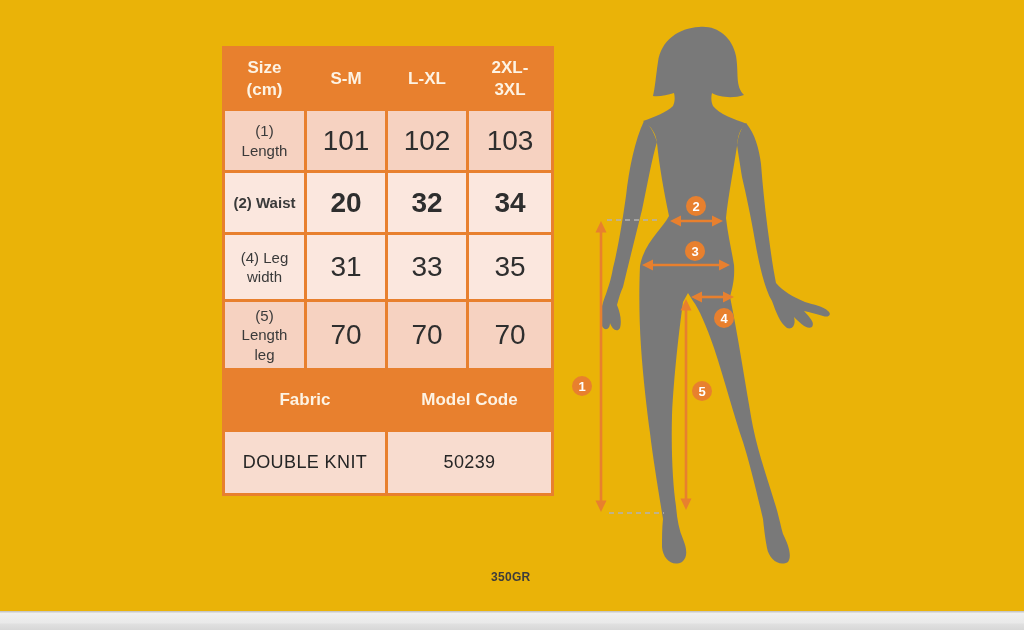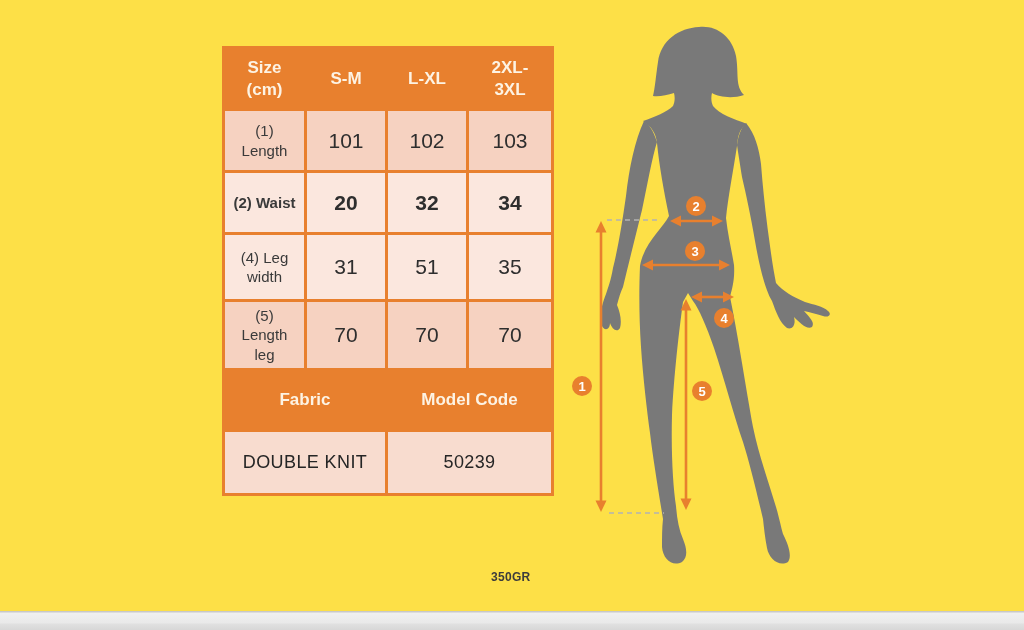--- a/index.html
+++ b/index.html
@@ -1,21 +1,21 @@
 <!DOCTYPE html>
 <html style="--accent: #e8802e; --header-text: #fdf3e4; --cell-dark: #f6d2c1; --cell-light: #fbe7de; --cell-footer: #f8dccf; --body-gray: #797979; --dash: #b3b3b3;"><head>
 <meta charset="utf-8">
 <style>
   * { margin: 0; padding: 0; box-sizing: border-box; }
   html, body { background: #fff; }
   body { font-family: "Liberation Sans", sans-serif; }
   .screen {
     position: relative;
     width: 1024px; height: 630px;
-    background: #fde047;
+    background: #eab308;
     overflow: hidden;
   }
 
   
   .size-table-wrap { position: absolute; left: 222px; top: 46px; }
   table.size-table {
     border-collapse: collapse;
     table-layout: fixed;
     width: 329px;
   }
@@ -31,21 +31,21 @@
   tr.r-fabh { height: 61px; margin-top: 32px; } tr.r-fabv { height: 64px; }
 
   tr.head-row th {
     background: var(--accent);
     color: var(--header-text);
     font-size: 17px; font-weight: bold; line-height: 1.25;
   }
   tr.head-row th span { display: block; }
   td.label { font-size: 15px; color: #3a3a3a; line-height: 1.3; }
   td.label span { display: block; }
-  td.val { font-size: 21px; color: #2e2e2e; }
+  td.val { font-size: 28px; color: #2e2e2e; }
   tr.row-a td { background: var(--cell-dark); }
   tr.row-b td { background: var(--cell-light); }
   tr.r-fabv td { background: var(--cell-footer); font-size: 18px; color: #252525; letter-spacing: 0.4px; }
 
   .weight-note {
     position: absolute; left: 491px; top: 570px;
     font-size: 12px; font-weight: 600; color: #3c3c3c; letter-spacing: 0.3px;
   }
 
   
@@ -129,21 +129,21 @@
         <td class="val">32</td>
         <td class="val">34</td>
       </tr>
       <tr class="row-b r4">
         <td class="label">
               <span>(4) Leg</span>
               <span>width</span>
               <span></span>
             </td>
         <td class="val">31</td>
-        <td class="val">51</td>
+        <td class="val">33</td>
         <td class="val">35</td>
       </tr>
       <tr class="row-a r5">
         <td class="label">
               <span>(5)</span>
               <span>Length</span>
               <span>leg</span>
             </td>
         <td class="val">70</td>
         <td class="val">70</td>

